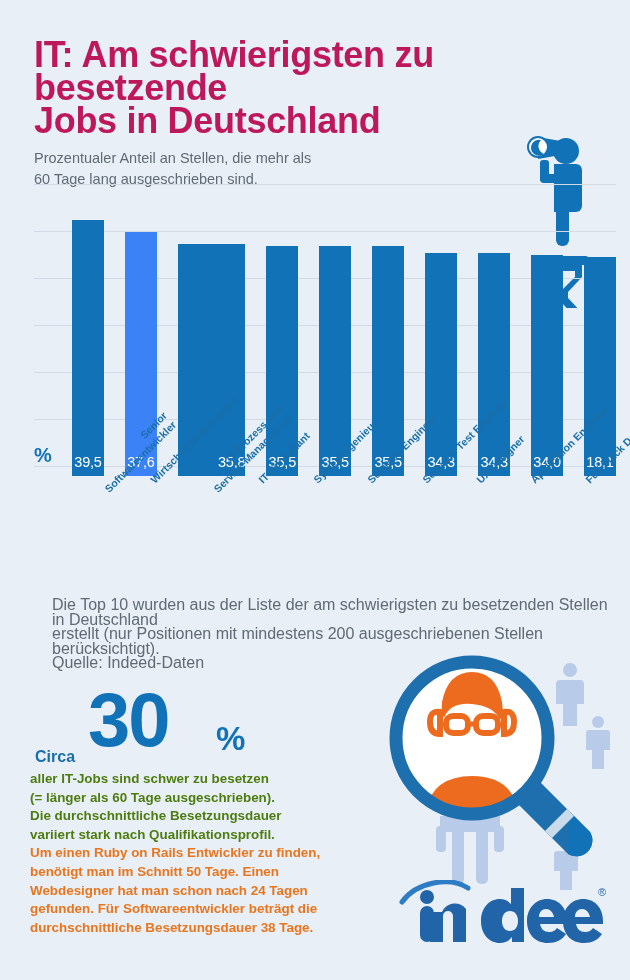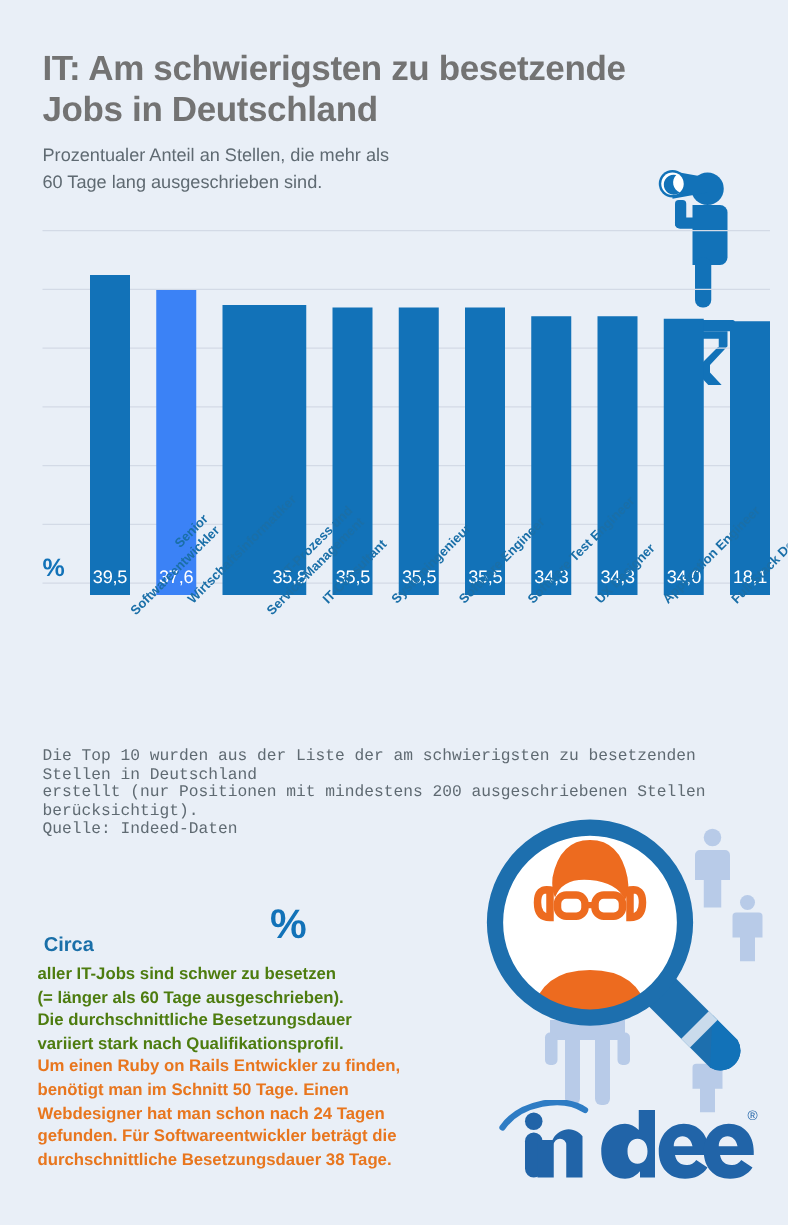--- a/index.html
+++ b/index.html
@@ -12,22 +12,22 @@
     height: 980px;
     position: relative;
     overflow: hidden;
     font-family: "Liberation Sans", sans-serif;
     background: #e9eff7;
   }
 
   
   #header { position: absolute; left: 34px; top: 38px; width: 560px; }
   .title {
-    color: #737373;
-    font-size: 28px;
+    color: #be185d;
+    font-size: 36px;
     font-weight: bold;
     line-height: 33px;
     letter-spacing: -0.3px;
     margin: 0;
   }
   .subtitle {
     color: #5f6a72;
     font-size: 14.5px;
     line-height: 21px;
     margin: 11px 0 0 0;
@@ -114,27 +114,26 @@
     line-height: 12.5px;
     white-space: nowrap;
     text-align: left;
     direction: rtl;
   }
   .cat span { direction: ltr; display: block; text-align: right; }
 
   
   #footnote {
     position: absolute;
-    left: 34px;
+    left: 52px;
     top: 598px;
     width: 566px;
     color: #5f6a72;
-    font-size: 13px;
+    font-size: 16px;
     line-height: 14.5px;
-    font-family: Liberation Mono, monospace;
   }
   #footnote p { margin: 0; }
 
   
   #statblock { position: absolute; left: 30px; top: 690px; width: 350px; }
   #bignum-row {
     position: relative;
     height: 78px;
   }
   #circa {
@@ -320,20 +319,21 @@
 
 <div id="footnote">
   <p>Die Top 10 wurden aus der Liste der am schwierigsten zu besetzenden Stellen in Deutschland</p>
   <p>erstellt (nur Positionen mit mindestens 200 ausgeschriebenen Stellen berücksichtigt).</p>
   <p>Quelle: Indeed-Daten</p>
 </div>
 
 <div id="statblock">
   <div id="bignum-row">
     <span id="circa">Circa</span>
+    <span id="bignum">30</span>
     <span id="bigpct">%</span>
   </div>
   <div id="bodytext">
       <p class="blue">aller IT-Jobs sind schwer zu besetzen</p>
       <p class="blue">(= länger als 60 Tage ausgeschrieben).</p>
       <p class="blue">Die durchschnittliche Besetzungsdauer</p>
       <p class="blue">variiert stark nach Qualifikationsprofil.</p>
       <p class="orange">Um einen Ruby on Rails Entwickler zu finden,</p>
       <p class="orange">benötigt man im Schnitt 50 Tage. Einen</p>
       <p class="orange">Webdesigner hat man schon nach 24 Tagen</p>

